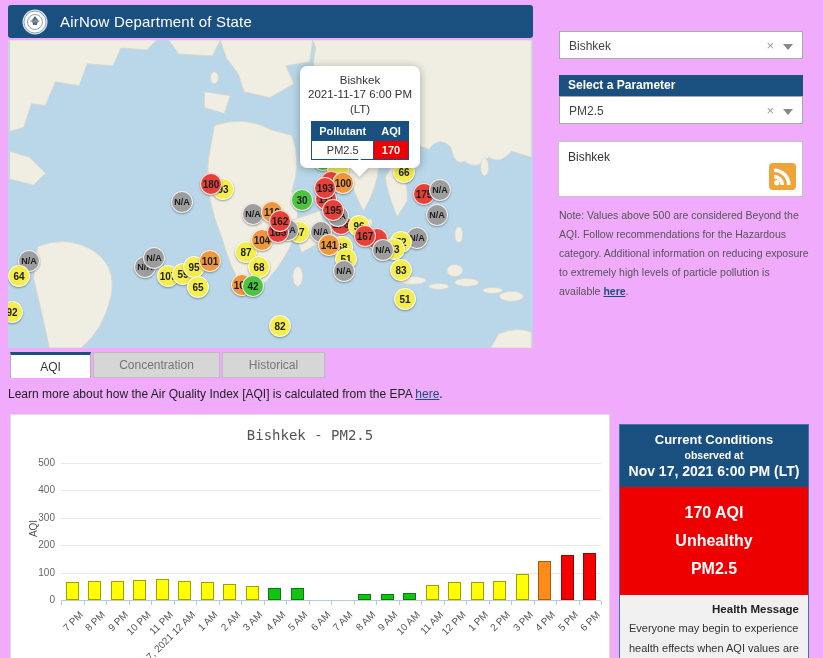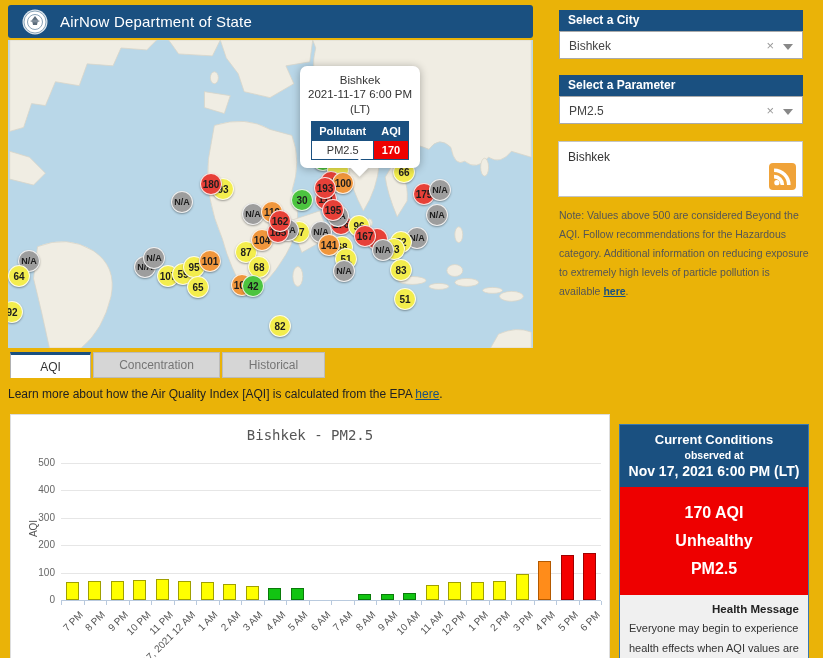--- a/index.html
+++ b/index.html
@@ -1,17 +1,17 @@
 <!DOCTYPE html>
 <html><head>
 <meta charset="utf-8">
 <style>
   * { box-sizing: border-box; margin: 0; padding: 0; }
   body { background:#fff; font-family:"Liberation Sans", sans-serif; }
-  .page { position:relative; width:823px; height:658px; background:#eab308; overflow:hidden; }
+  .page { position:relative; width:823px; height:658px; background:#f0abfc; overflow:hidden; }
 
   
   .app-header { position:absolute; left:8px; top:5px; width:525px; height:33px;
     background:#1a5080; border-radius:3px; display:flex; align-items:center; }
   .seal { width:26px; height:26px; margin-left:14px; flex:0 0 auto; }
   .app-title { color:#fff; font-size:15px; margin-left:12px; letter-spacing:.2px; }
 
   
   .map { position:absolute; left:8px; top:40px; width:525px; height:308px; background:#b9d7e8; overflow:hidden; }
   .map svg.land { position:absolute; left:0; top:0; }
@@ -303,21 +303,20 @@
         </tr>
         <tr>
           <td>PM2.5</td>
           <td class="aqi-cell">170</td>
         </tr>
       </tbody>
         </table>
     </div>
   </div>
 
-  <div class="panel-header" style="top:10px;">Select a City</div>
   <div class="selectbox" style="top:31px;">
     <span class="val">Bishkek</span>
     <span class="clear-x">×</span>
     <span class="caret"></span>
   </div>
 
   <div class="panel-header" style="top:75px;">Select a Parameter</div>
   <div class="selectbox" style="top:96px;">
     <span class="val">PM2.5</span>
     <span class="clear-x">×</span>

